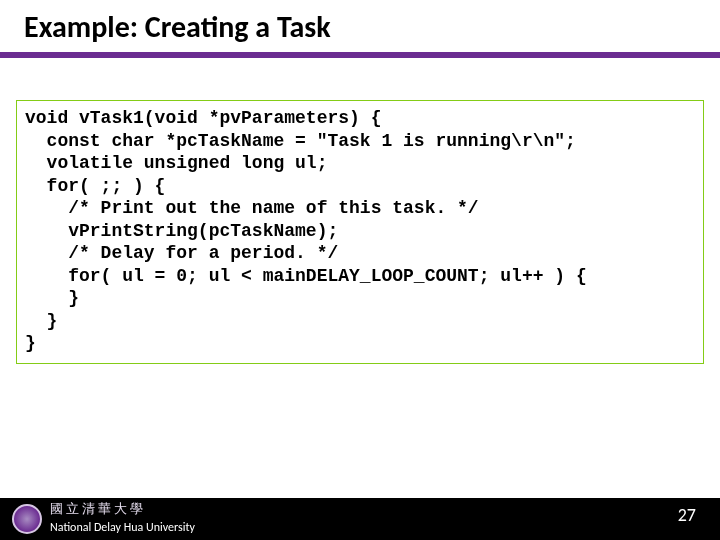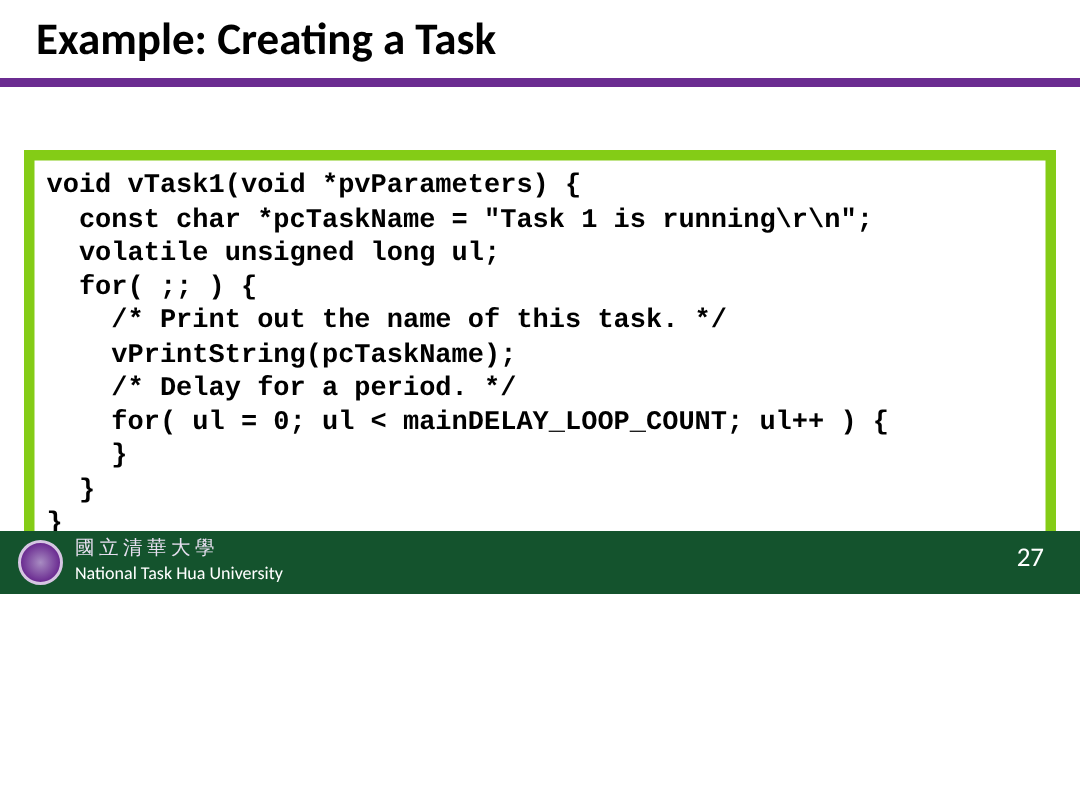--- a/index.html
+++ b/index.html
@@ -7,21 +7,21 @@
     padding: 0;
     width: 720px;
     height: 540px;
     background: #ffffff;
     font-family: Calibri, Arial, sans-serif;
     overflow: hidden;
     position: relative;
   }
   .slide {
     width: 720px;
-    height: 396px;
+    height: 540px;
     position: relative;
     box-sizing: border-box;
     border-radius: 31px;
   }
   .title {
     position: absolute;
     top: 8px;
     left: 24px;
     font-size: 30px;
     font-weight: bold;
@@ -34,36 +34,36 @@
     width: 720px;
     height: 6px;
     background: #6b2c91;
   }
   .code-box {
     position: absolute;
     top: 100px;
     left: 16px;
     width: 688px;
     box-sizing: border-box;
-    border: 7px solid #84cc16;
+    border: 1px solid #84cc16;
     padding: 6px 8px 8px 8px;
     font-family: "Courier New", Courier, monospace;
     font-size: 18px;
     line-height: 1.25;
     font-weight: bold;
     white-space: pre;
     color: #000000;
   }
   .footer-bar {
     position: absolute;
     left: 0;
     bottom: 0;
     width: 720px;
     height: 42px;
-    background: #14532d;
+    background: #000000;
     color: #ffffff;
   }
   .seal {
     position: absolute;
     left: 12px;
     bottom: 6px;
     width: 30px;
     height: 30px;
     border: 2px solid #d6c6e3;
     border-radius: 50%;
@@ -110,17 +110,17 @@
     vPrintString(pcTaskName);
     /* Delay for a period. */
     for( ul = 0; ul &lt; mainDELAY_LOOP_COUNT; ul++ ) {
     }
   }
 }</div>
 
   <div class="footer-bar">
     <div class="seal"></div>
     <div class="uni-cn">國立清華大學</div>
-    <div class="uni-en">National Task Hua University</div>
+    <div class="uni-en">National Delay Hua University</div>
     <div class="page-num">27</div>
   </div>
 
 </div>
 
 </body></html>

